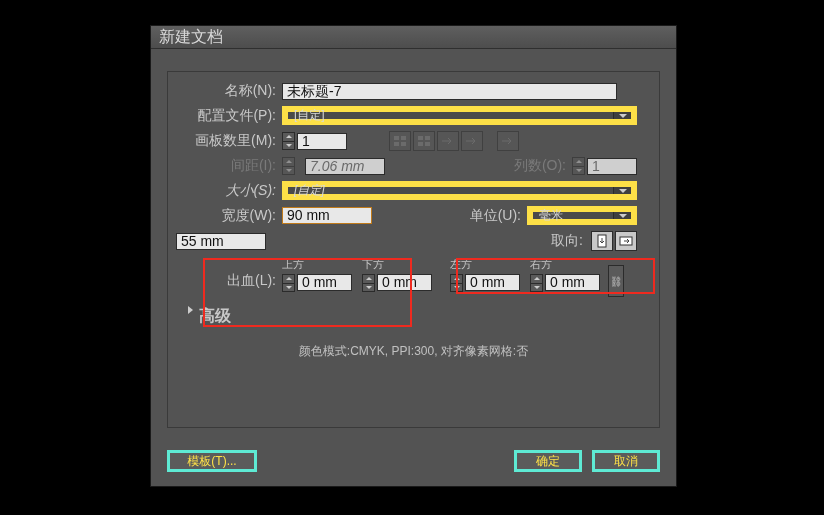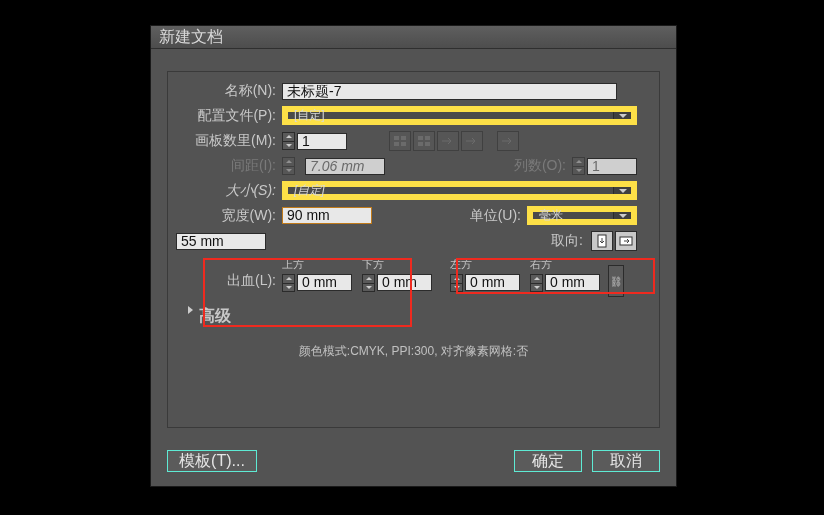--- a/index.html
+++ b/index.html
@@ -19,21 +19,21 @@
   .stepper{width:13px;height:18px;display:flex;flex-direction:column;border:1px solid #2b2b2b;box-sizing:border-box;}
   .stepper div{flex:1;background:#5a5a5a;display:flex;align-items:center;justify-content:center;}
   .stepper div:first-child{border-bottom:1px solid #2b2b2b;}
   .stepper div:after{content:"";border-left:3px solid transparent;border-right:3px solid transparent;}
   .stepper .up:after{border-bottom:3px solid #ccc;}
   .stepper .dn:after{border-top:3px solid #ccc;}
   .icbtn{width:22px;height:20px;border:1px solid #2b2b2b;background:#5a5a5a;display:flex;align-items:center;justify-content:center;box-sizing:border-box;margin-left:2px;}
   .icbtn.dis{opacity:.45;}
   .orientbtn{width:22px;height:20px;border:1px solid #2b2b2b;background:#c9c9c9;display:flex;align-items:center;justify-content:center;box-sizing:border-box;margin-left:2px;}
   .redbox{position:absolute;border:2px solid #ef2a1f;pointer-events:none;}
-  .btn{min-width:68px;height:22px;border:1px solid #5eead4;background:#5b5b5b;color:#e5e5e5;display:flex;align-items:center;justify-content:center;font-size:16px;box-sizing:border-box;}
+  .btn{min-width:68px;height:22px;border:3px solid #5eead4;background:#5b5b5b;color:#fde047;display:flex;align-items:center;justify-content:center;font-size:12px;box-sizing:border-box;}
   .link{width:14px;height:30px;border:1px solid #2b2b2b;background:#5a5a5a;display:flex;align-items:center;justify-content:center;font-size:10px;color:#ccc;}
   .disclose{display:flex;align-items:flex-start;color:#c8c8c8;font-size:16px;font-weight:bold;}
   .disclose:before{content:"";border-top:4px solid transparent;border-bottom:4px solid transparent;border-left:5px solid #ccc;margin-right:6px;}
   .footer{position:absolute;left:16px;right:16px;bottom:14px;display:flex;align-items:center;}
   .colhdr{font-size:11px;color:#c6c6c6;margin-bottom:2px;}
 </style>
 </head>
 <body>
 
 <div class="desk">

